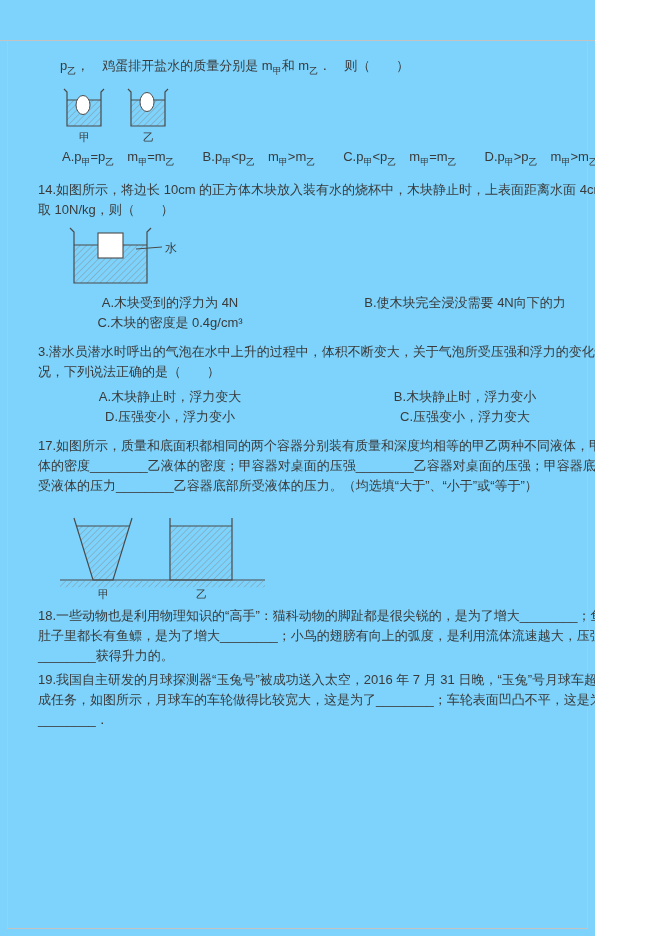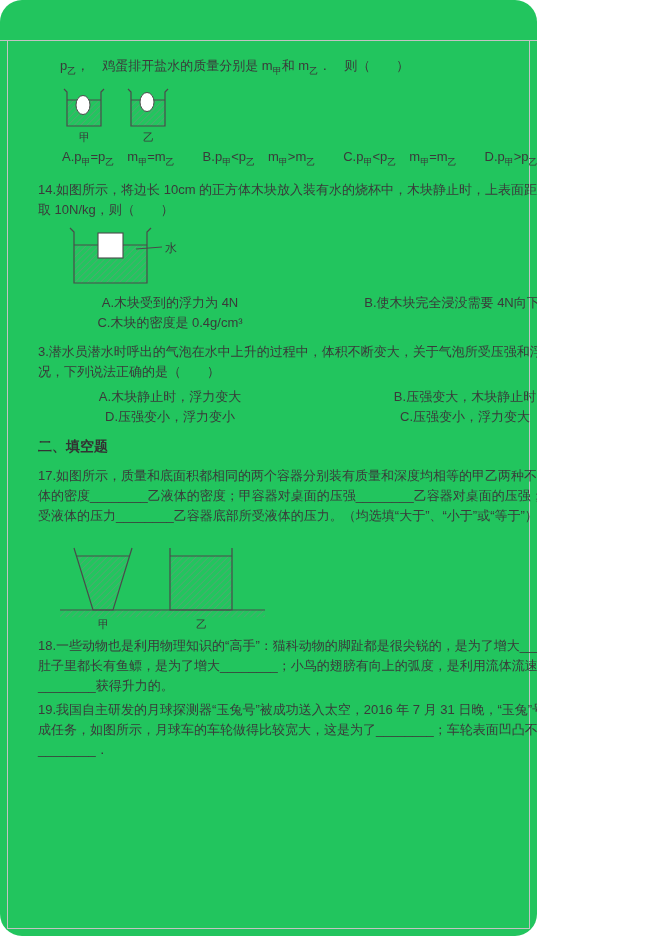--- a/index.html
+++ b/index.html
@@ -1,20 +1,20 @@
 <!DOCTYPE html>
 <html><head>
 <meta charset="utf-8">
 <style>
   html,body{margin:0;padding:0;}
   body{
     width:661px;height:936px;background:#ffffff;
     font-family:"Liberation Sans","DejaVu Sans",sans-serif;
   }
-  .page{position:relative;width:537px;height:936px;background:#22c55e;overflow:hidden;color:#3a3a3a;border-radius:22px;}
+  .page{position:relative;width:595px;height:936px;background:#7dd3fc;overflow:hidden;color:#3a3a3a;}
   .topline{position:absolute;left:0;top:40px;width:661px;height:0;border-top:1px solid #c3c3c3;}
   .frame{position:absolute;left:7px;top:40px;right:7px;bottom:7px;border:1px solid #c3c3c3;}
   .content{position:absolute;left:38px;top:56px;width:590px;font-size:13px;line-height:20px;}
   .indent1{padding-left:22px;}
   .qtext{margin-bottom:5px;}
   .fig{display:block;}
   .fig1{margin:4px 0 3px 24px;}
   .fig2{margin:2px 0 2px 30px;}
   .fig3{margin:5px 0 6px 22px;}
   .optline{display:flex;gap:28px;padding-left:24px;margin-bottom:9px;white-space:nowrap;}
@@ -83,26 +83,25 @@
     <div class="optgrid">
       <div class="opt">A.木块受到的浮力为 4N</div>
       <div class="opt">B.使木块完全浸没需要 4N向下的力</div>
       <div class="opt">C.木块的密度是 0.4g/cm³</div>
     </div>
 
     <div class="qtext">3.潜水员潜水时呼出的气泡在水中上升的过程中，体积不断变大，关于气泡所受压强和浮力的变化情况，下列说法正确的是（　　）</div>
 
     <div class="optgrid">
       <div class="opt">A.木块静止时，浮力变大</div>
-      <div class="opt">B.压强变大，木块静止时</div>
+      <div class="opt">B.木块静止时，浮力变小</div>
       <div class="opt">D.压强变小，浮力变小</div>
       <div class="opt">C.压强变小，浮力变大</div>
     </div>
 
-    <div class="section-title">二、填空题</div>
 
 
     <div class="qtext" style="margin-bottom:20px;">17.如图所示，质量和底面积都相同的两个容器分别装有质量和深度均相等的甲乙两种不同液体，甲液体的密度________乙液体的密度；甲容器对桌面的压强________乙容器对桌面的压强；甲容器底部所受液体的压力________乙容器底部所受液体的压力。（均选填“大于”、“小于”或“等于”）</div>
 
     <svg class="fig fig3" width="215" height="84" viewBox="0 0 215 84">
       <defs>
         <pattern id="h3" width="4.5" height="4.5" patternUnits="userSpaceOnUse" patternTransform="rotate(45)">
           <line x1="0" y1="0" x2="0" y2="4.5" stroke="#858585" stroke-width="0.8"></line>
         </pattern>
       </defs>

